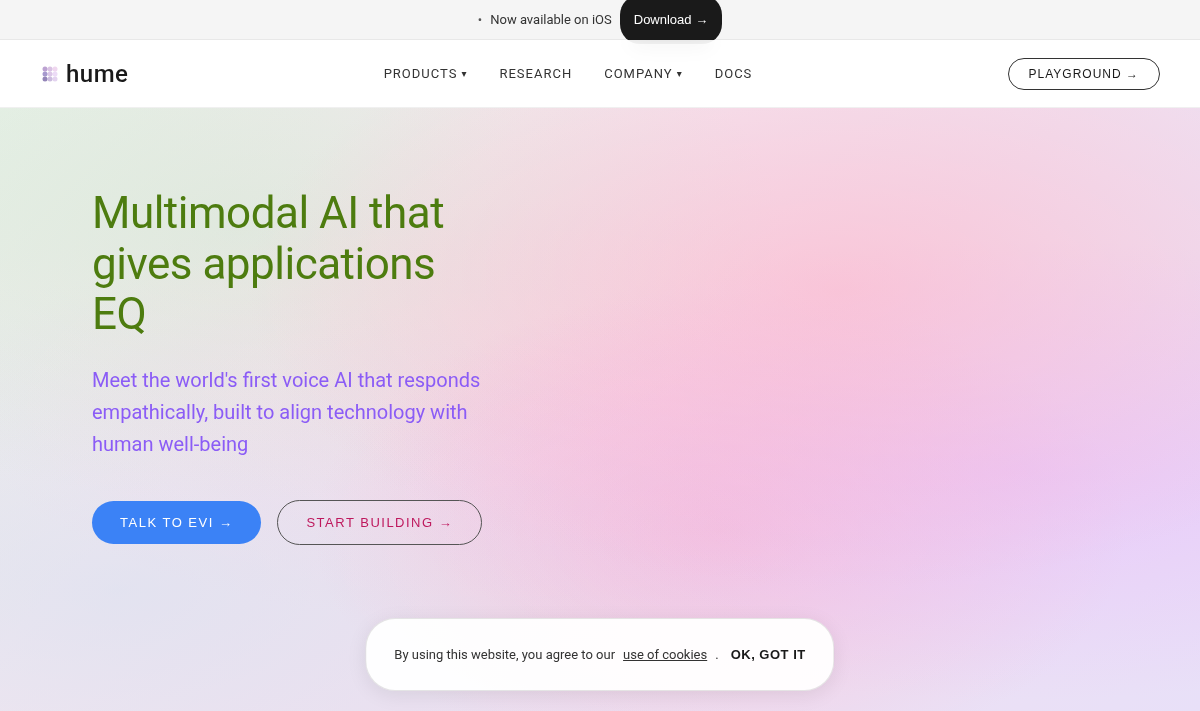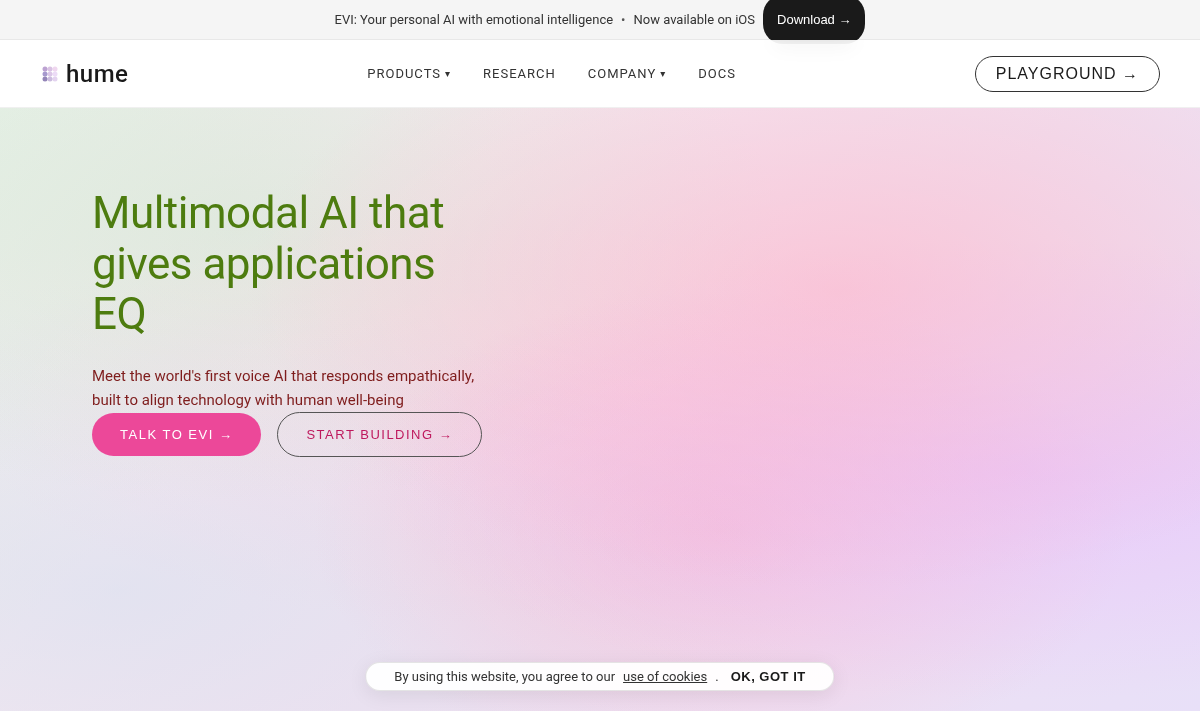--- a/index.html
+++ b/index.html
@@ -103,21 +103,21 @@
     }
 
     .nav-chevron {
       font-size: 10px;
     }
 
     #playground-btn {
       border: 1.5px solid #333;
       border-radius: 24px;
       padding: 8px 20px;
-      font-size: 16px;
+      font-size: 12px;
       color: #1a1a1a;
       background: transparent;
       cursor: pointer;
       text-transform: uppercase;
       letter-spacing: 1px;
       display: flex;
       align-items: center;
       gap: 6px;
     }
 
@@ -153,34 +153,35 @@
     #hero-title {
       font-size: 44px;
       font-weight: 400;
       line-height: 1.15;
       color: #4d7c0f;
       margin-bottom: 24px;
       letter-spacing: -0.5px;
     }
 
     #hero-subtitle {
-      font-size: 15px;
+      font-size: 20px;
       line-height: 1.6;
-      color: #7f1d1d;
+      color: #8b5cf6;
+      margin-bottom: 40px;
       max-width: 440px;
     }
 
     #hero-buttons {
       display: flex;
       align-items: center;
       gap: 16px;
     }
 
     #talk-to-evi-btn {
-      background: #ec4899;
+      background: #3b82f6;
       color: #fff;
       border: none;
       border-radius: 30px;
       padding: 14px 28px;
       font-size: 13px;
       cursor: pointer;
       text-transform: uppercase;
       letter-spacing: 1.5px;
       display: flex;
       align-items: center;
@@ -205,21 +206,21 @@
 
     
     #cookie-banner {
       position: absolute;
       bottom: 20px;
       left: 50%;
       transform: translateX(-50%);
       background: rgba(255, 255, 255, 0.95);
       border: 1px solid rgba(0,0,0,0.1);
       border-radius: 30px;
-      padding: 6px 28px;
+      padding: 28px 28px;
       font-size: 13px;
       color: #333;
       display: flex;
       align-items: center;
       gap: 8px;
       white-space: nowrap;
       z-index: 200;
       box-shadow: 0 4px 20px rgba(0,0,0,0.08);
     }
 
@@ -237,21 +238,20 @@
       border: none;
       text-transform: uppercase;
       letter-spacing: 0.5px;
       margin-left: 4px;
     }
   </style>
 </head>
 <body>
 
 <div id="announcement-bar">
-  <span>EVI: Your personal AI with emotional intelligence</span>
   <span class="dot">•</span>
   <span>Now available on iOS</span>
   <button id="download-btn">Download →</button>
 </div>
 
 <nav id="navbar">
   <a id="logo" href="#">
     <svg id="logo-icon" viewBox="0 0 20 20" fill="none" xmlns="http://www.w3.org/2000/svg">
       <circle cx="5" cy="5" r="2.5" fill="#a07abf" opacity="0.7"></circle>
       <circle cx="10" cy="5" r="2.5" fill="#c09ad0" opacity="0.6"></circle>

